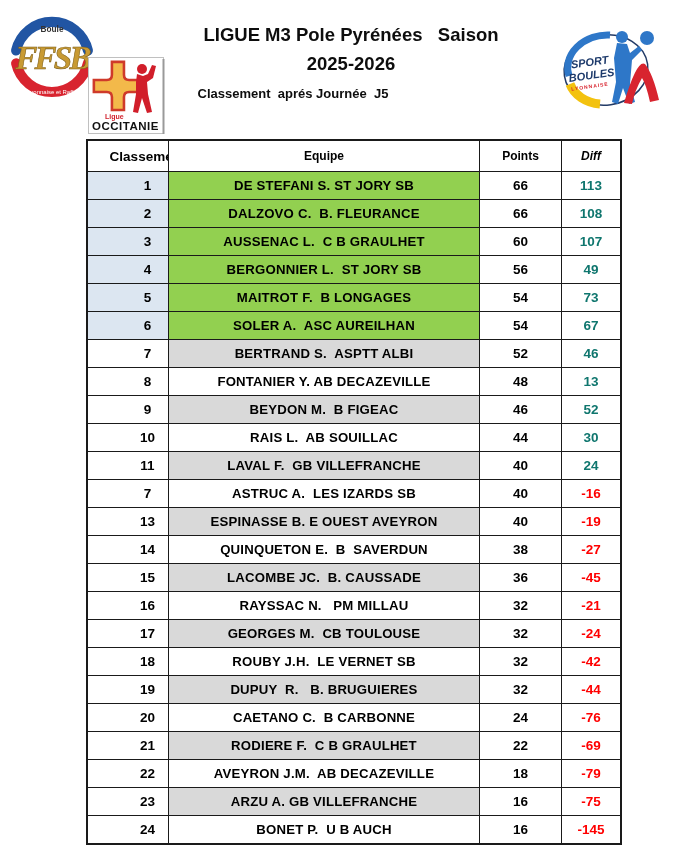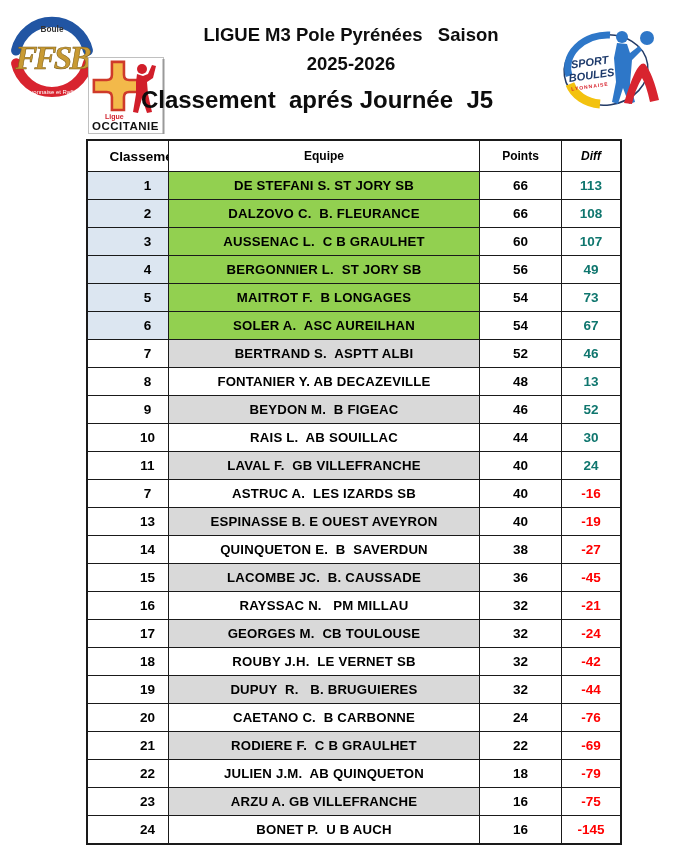--- a/index.html
+++ b/index.html
@@ -3,21 +3,21 @@
 <meta charset="utf-8">
 <style>
   html,body{margin:0;padding:0;background:#fff;}
   .page{position:relative;width:694px;height:864px;background:#ffffff;
         font-family:"Liberation Sans",sans-serif;color:#000;overflow:hidden;}
 
   
   .title{position:absolute;font-weight:bold;white-space:pre;text-align:center;color:#0d0d0d;}
   .title-1{left:170px;top:24px;width:362px;font-size:18.5px;}
   .title-2{left:170px;top:53px;width:362px;font-size:18.5px;}
-  .title-3{left:107px;top:86px;width:420px;font-size:24px;}
+  .title-3{left:83px;top:86px;width:420px;font-size:13px;}
 
   
   .logo{position:absolute;}
   .logo-ffsb{left:6px;top:8px;}
   .logo-occitanie{left:88px;top:57px;}
   .logo-sportboules{left:560px;top:26px;}
 
   
   .tbl{position:absolute;left:86px;top:139px;border:2px solid #1a1a1a;background:#fff;}
   .tr{display:flex;}
@@ -217,21 +217,21 @@
           <div class="td c4 dif neg">-76</div>
         </div>
         <div class="tr">
           <div class="td c1 rank">21</div>
           <div class="td c2 team bg-gray">RODIERE F.  C B GRAULHET</div>
           <div class="td c3 pts">22</div>
           <div class="td c4 dif neg">-69</div>
         </div>
         <div class="tr">
           <div class="td c1 rank">22</div>
-          <div class="td c2 team">JULIEN J.M.  AB QUINQUETON</div>
+          <div class="td c2 team">AVEYRON J.M.  AB DECAZEVILLE</div>
           <div class="td c3 pts">18</div>
           <div class="td c4 dif neg">-79</div>
         </div>
         <div class="tr">
           <div class="td c1 rank">23</div>
           <div class="td c2 team bg-gray">ARZU A. GB VILLEFRANCHE</div>
           <div class="td c3 pts">16</div>
           <div class="td c4 dif neg">-75</div>
         </div>
         <div class="tr">

